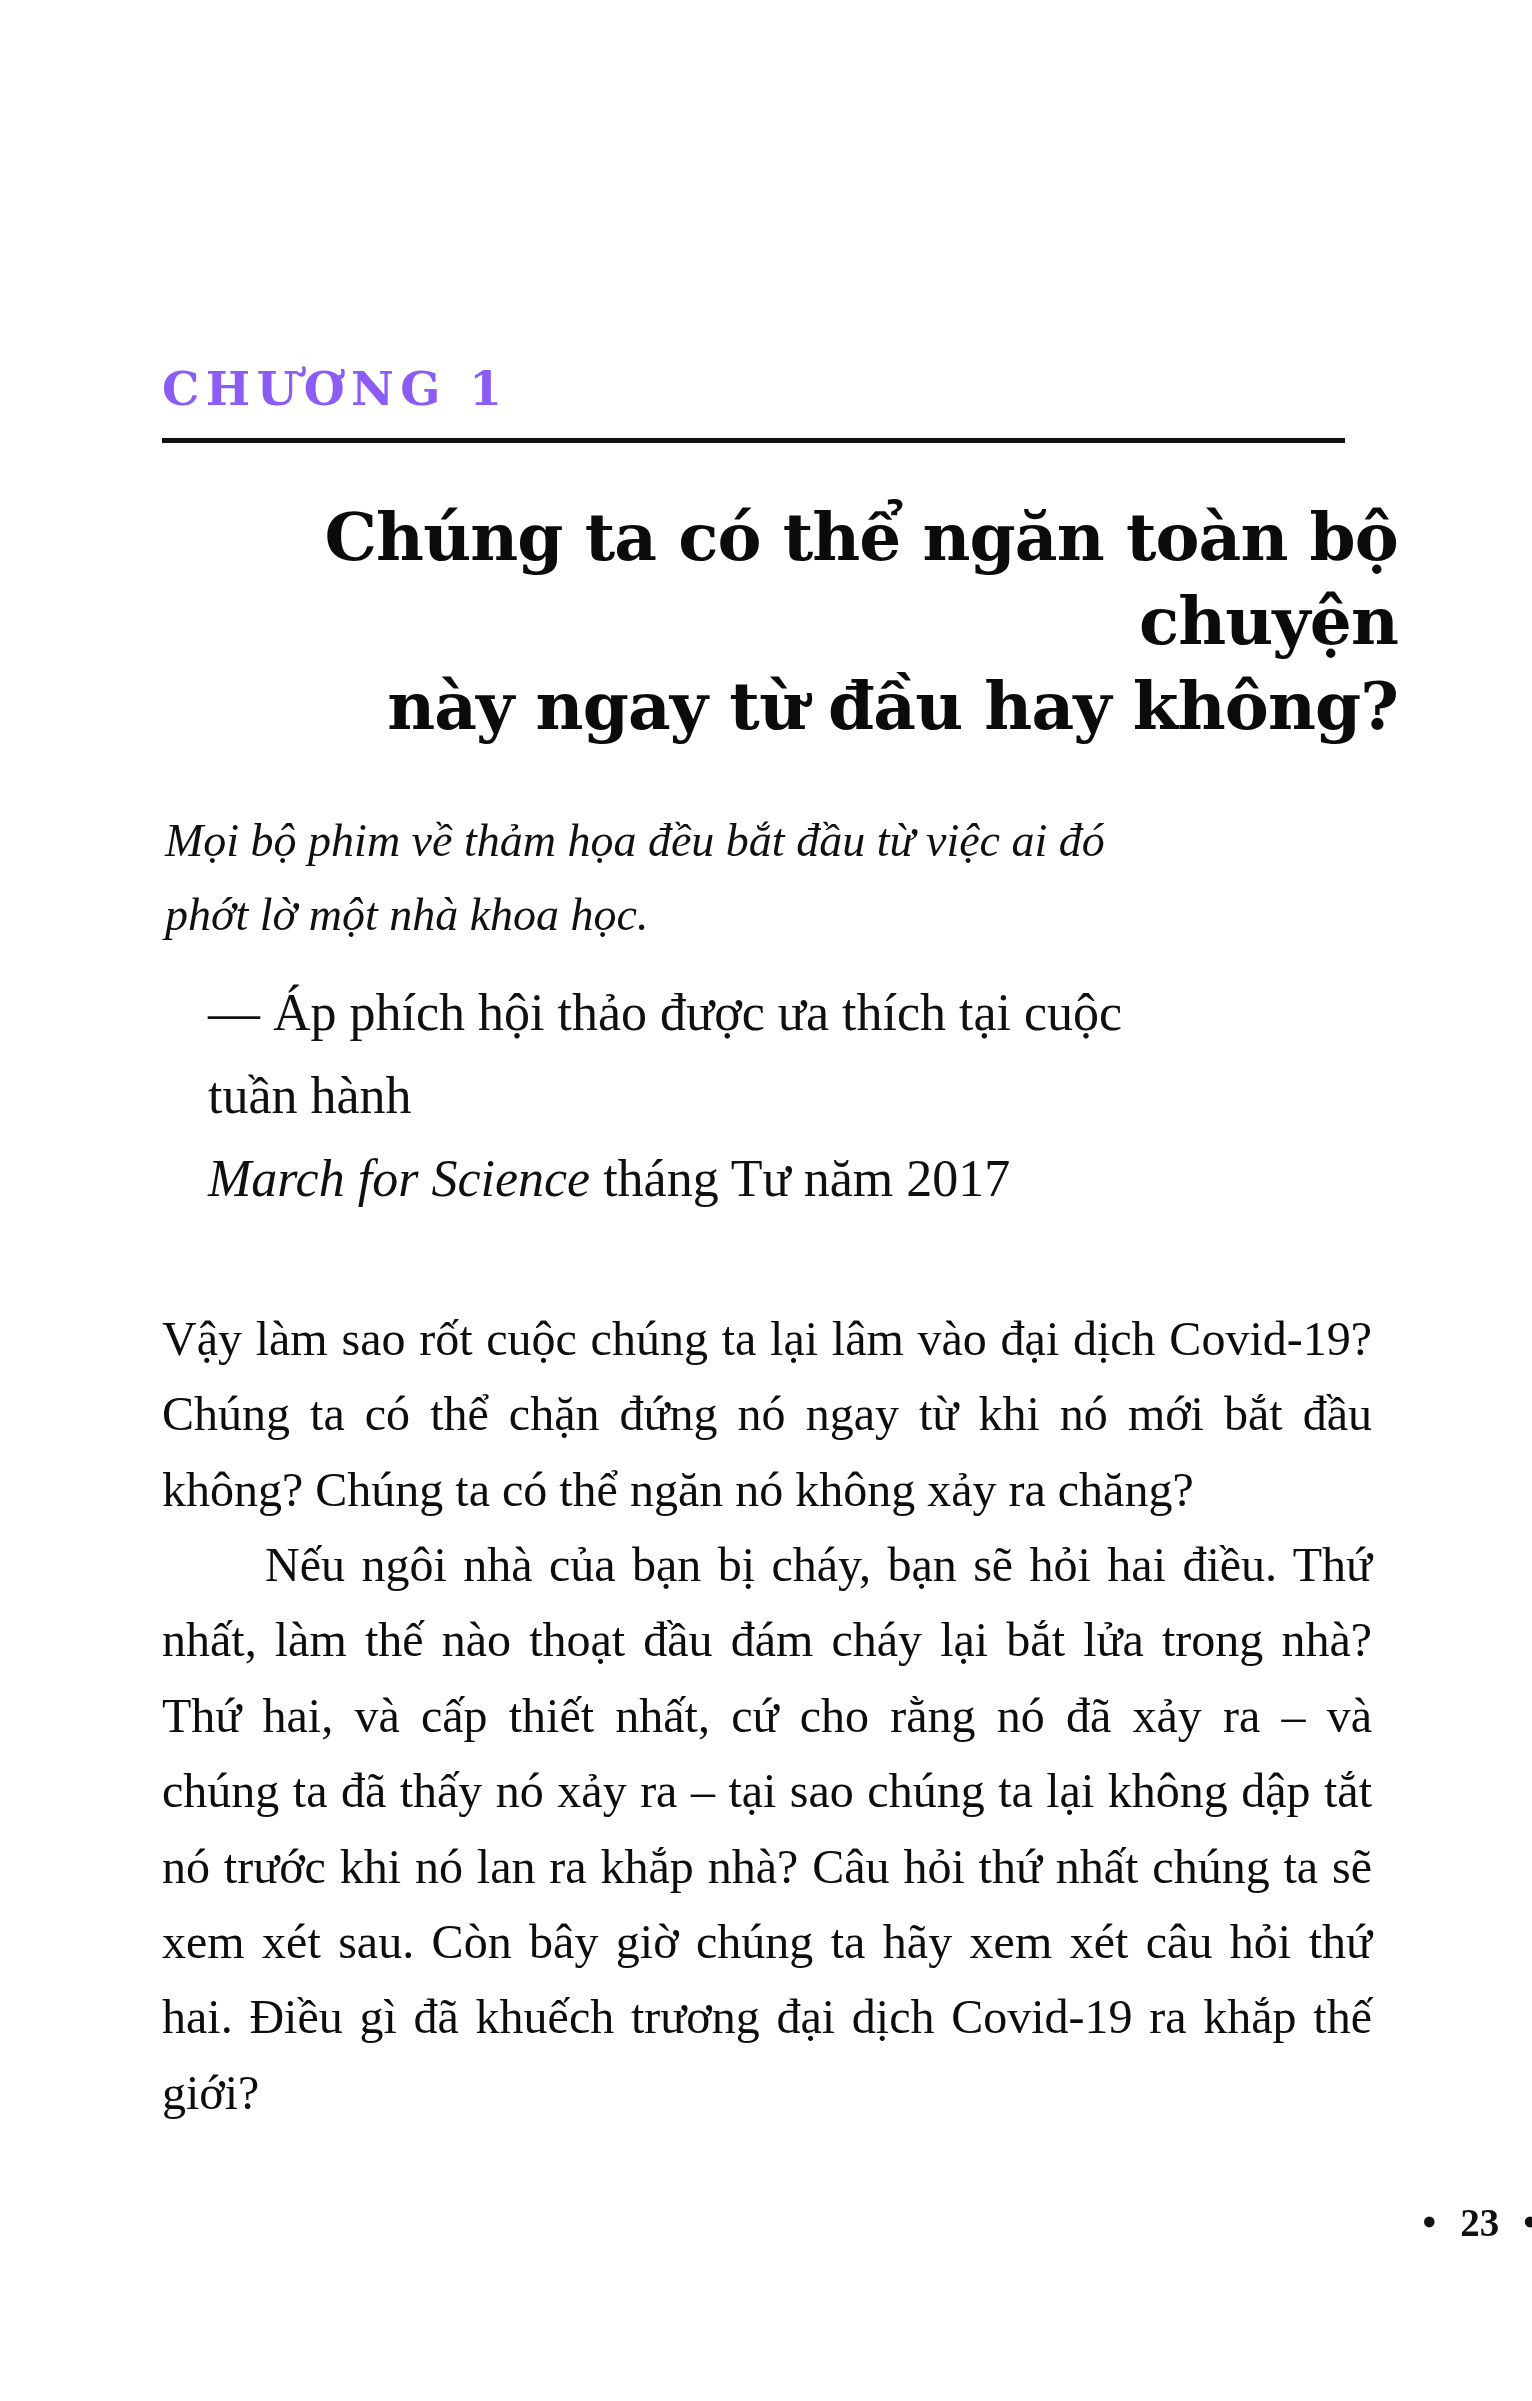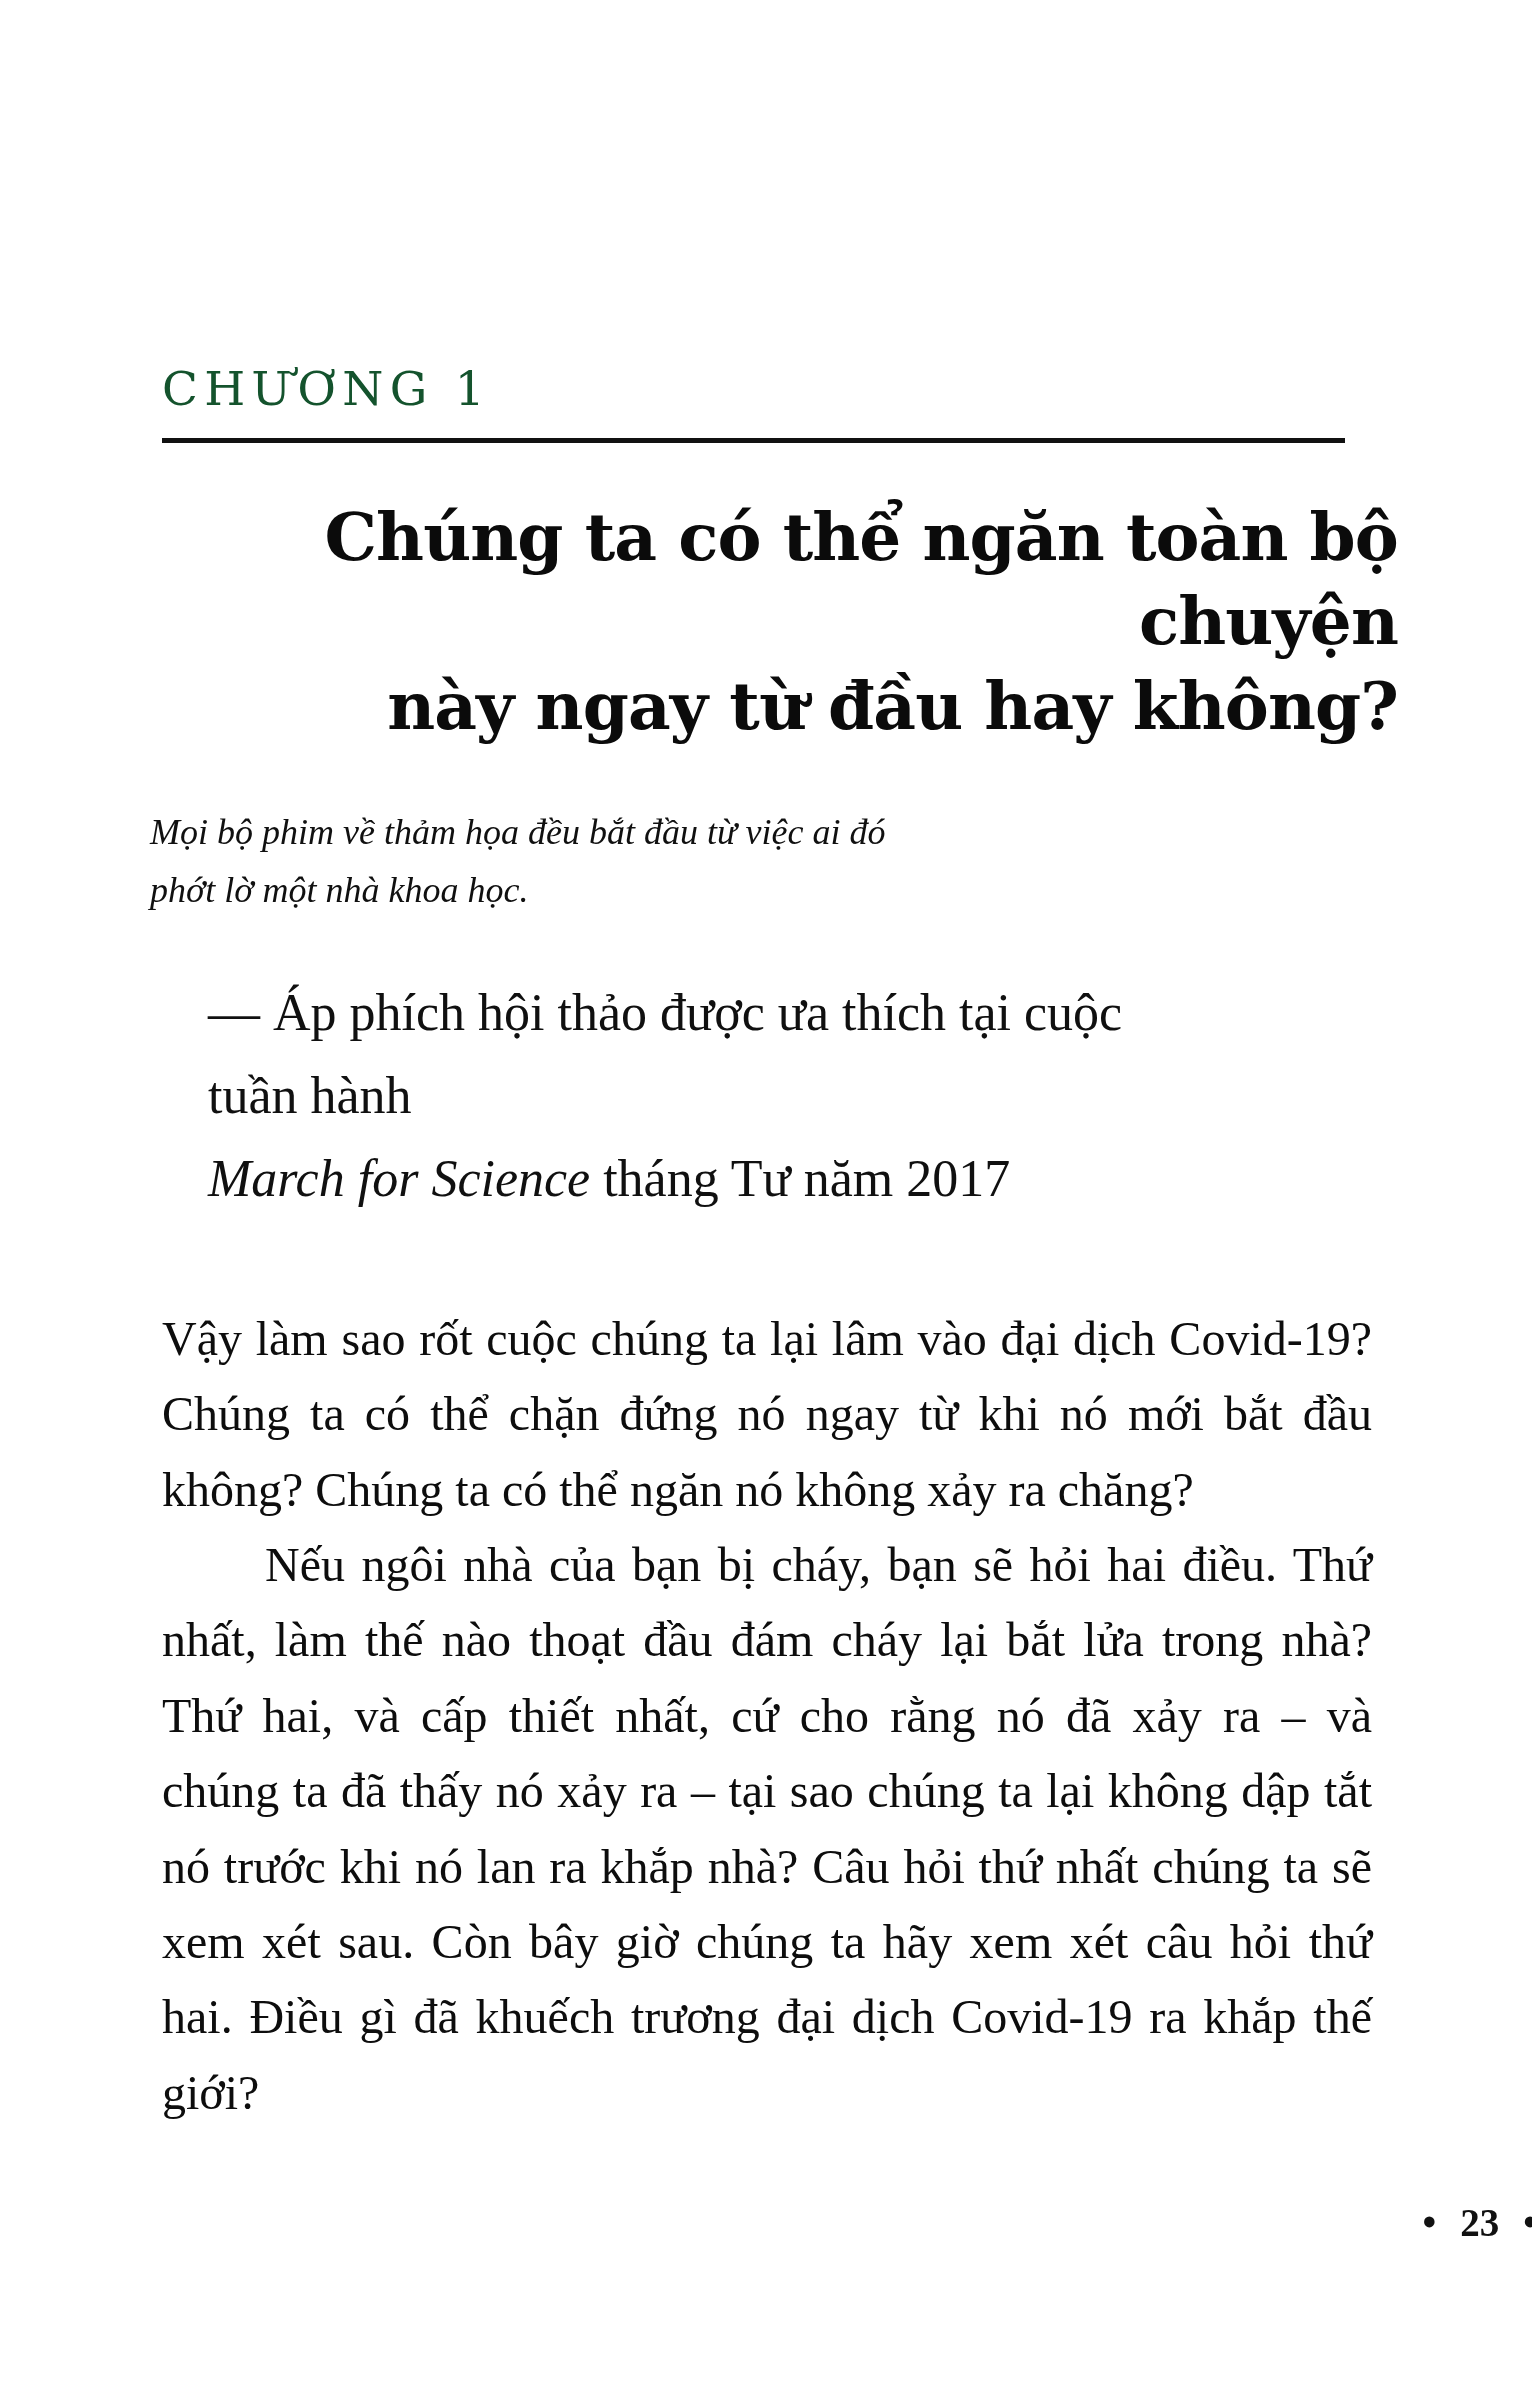--- a/index.html
+++ b/index.html
@@ -17,24 +17,24 @@
   }
   .page {
     position: absolute;
     inset: 0;
   }
   .chapter-label {
     position: absolute;
     left: 162px;
     top: 361px;
     font-family: "DejaVu Serif", serif;
-    font-weight: 400;
+    font-weight: 700;
     font-size: 47px;
     letter-spacing: 6.3px;
-    color: #14532d;
+    color: #8b5cf6;
   }
   .chapter-rule {
     position: absolute;
     left: 162px;
     top: 438px;
     width: 1183px;
     height: 4.5px;
     background: #111111;
   }
   .title {
@@ -45,25 +45,25 @@
     font-family: "DejaVu Serif", serif;
     font-weight: 700;
     font-size: 66px;
     line-height: 1.28;
     letter-spacing: -0.9px;
     color: #0b0b0b;
     text-align: right;
   }
   .epigraph {
     position: absolute;
-    left: 150px;
+    left: 165px;
     top: 804px;
     width: 1131px;
     font-style: italic;
-    font-size: 36px;
+    font-size: 46px;
     line-height: 1.6;
     color: #101010;
   }
   .attribution {
     position: absolute;
     left: 208px;
     top: 971px;
     width: 951px;
     font-size: 52px;
     line-height: 1.6;

